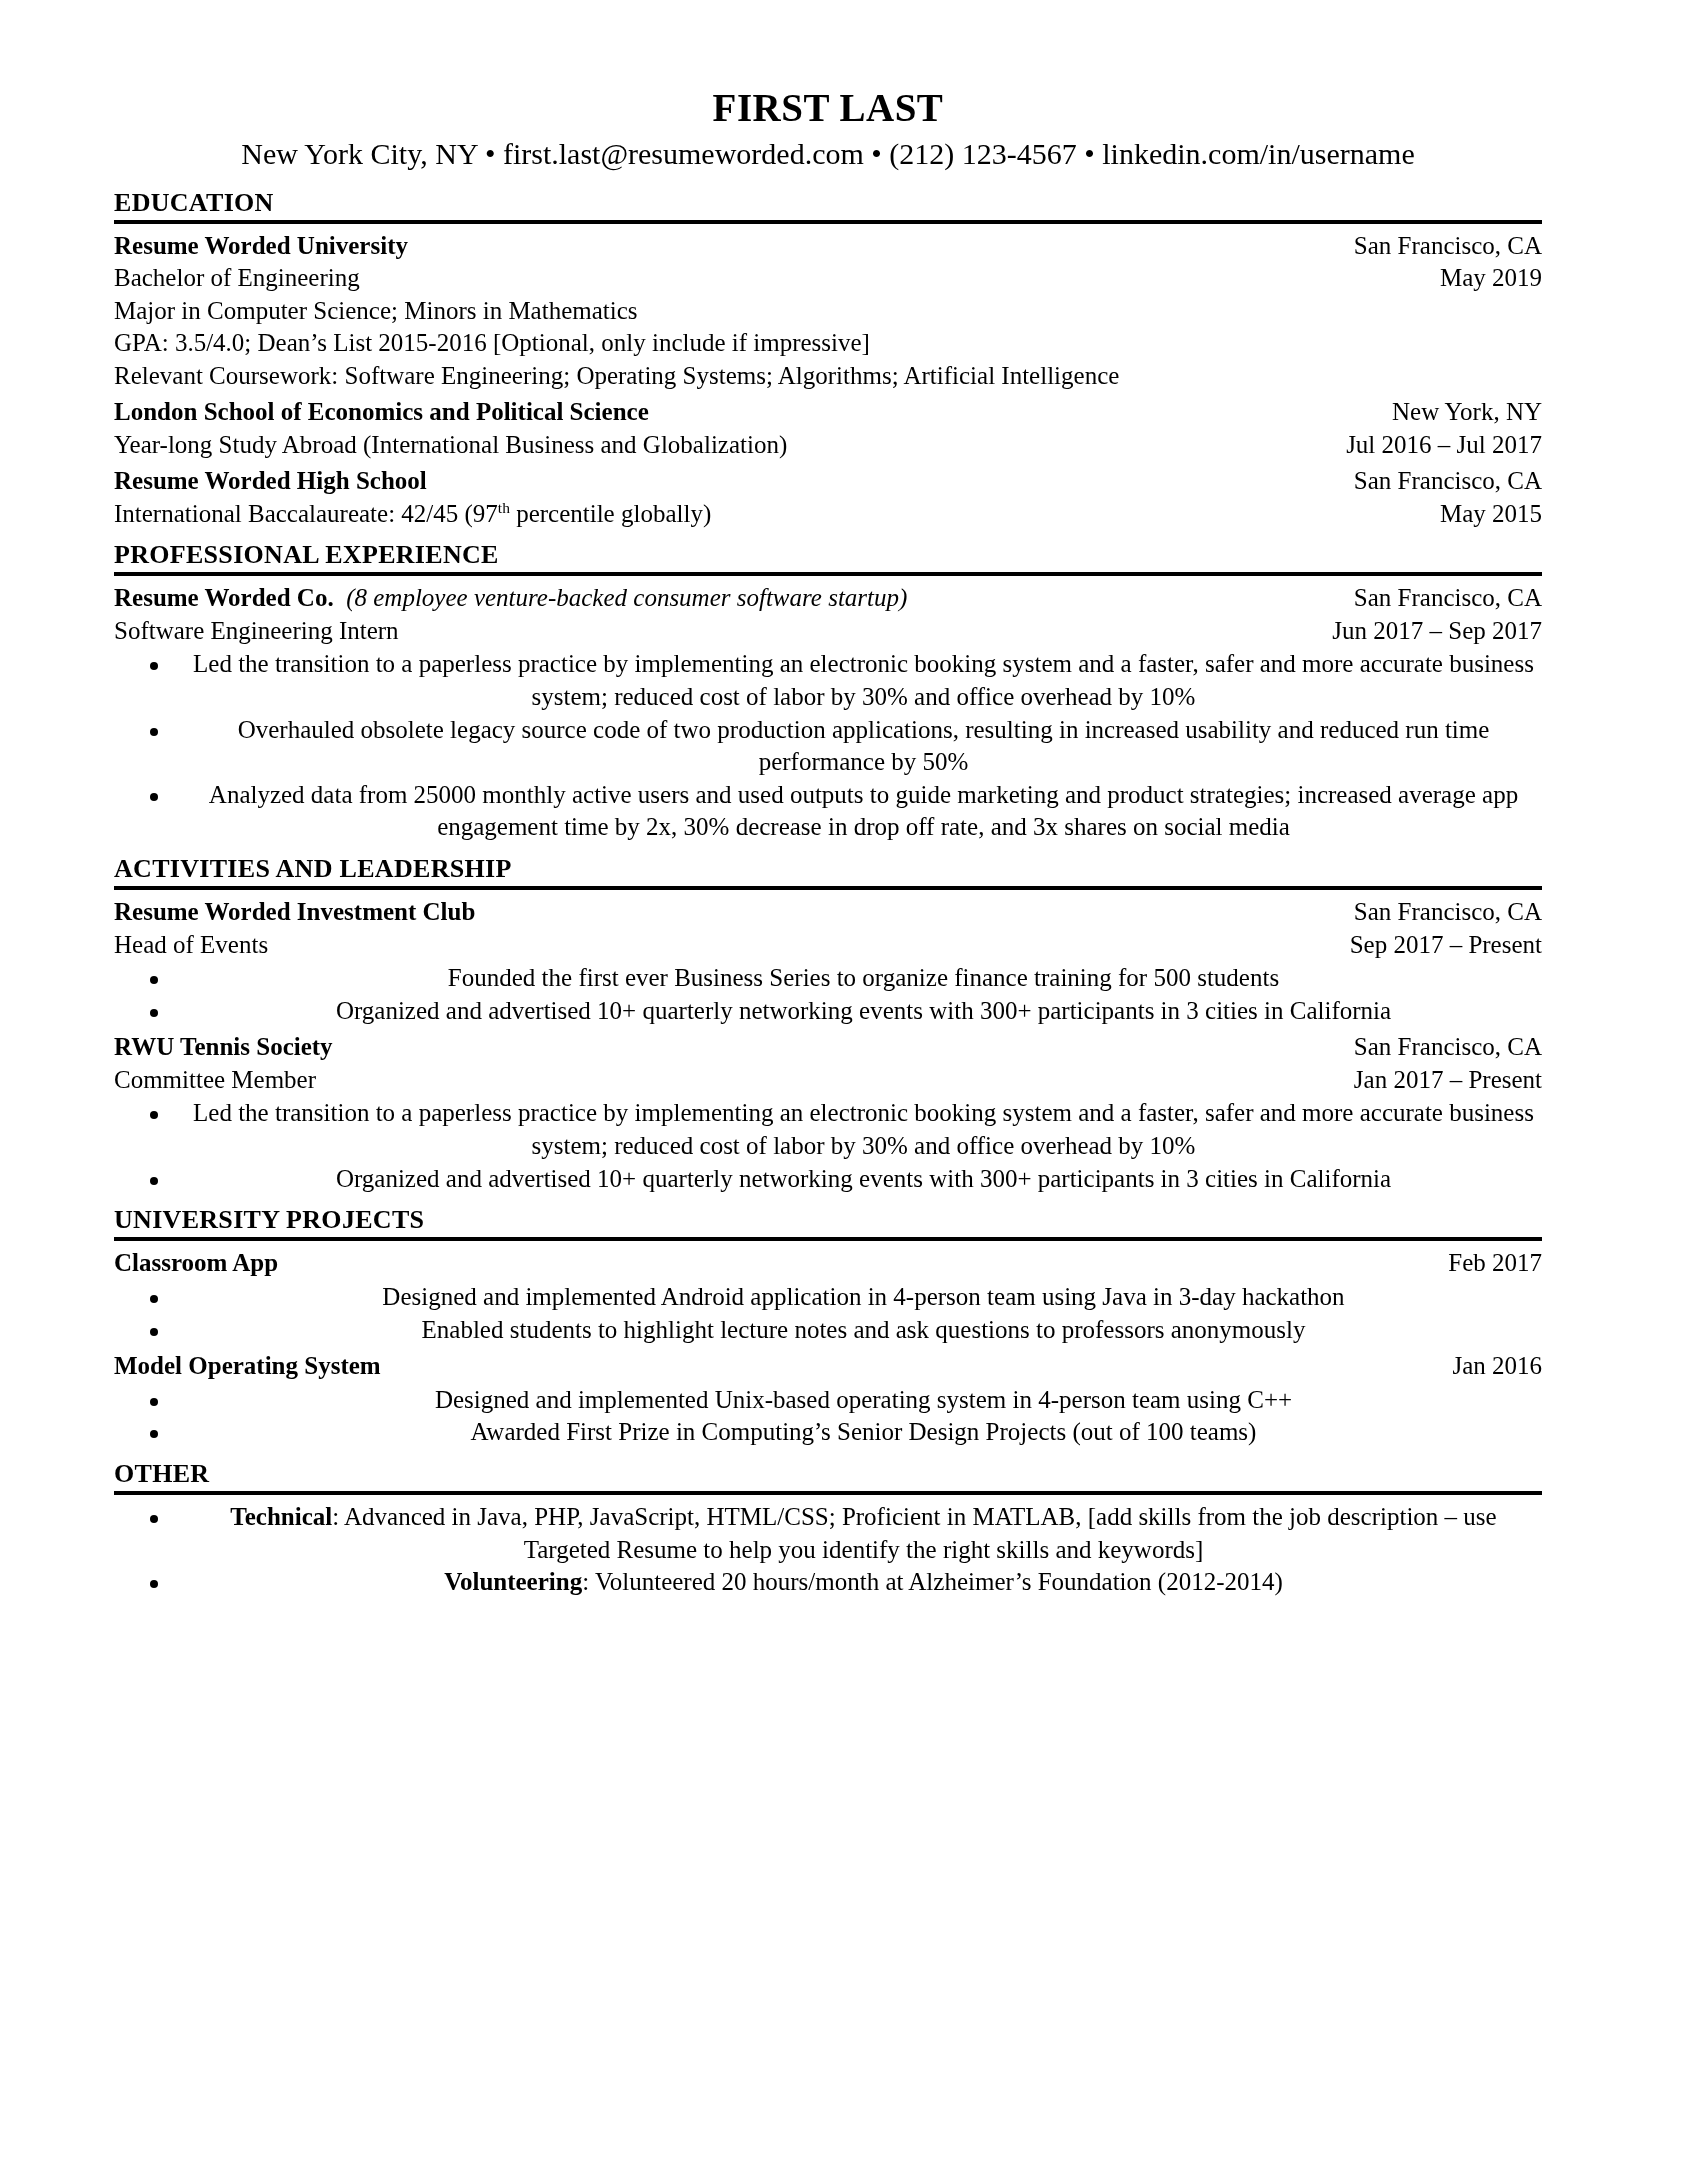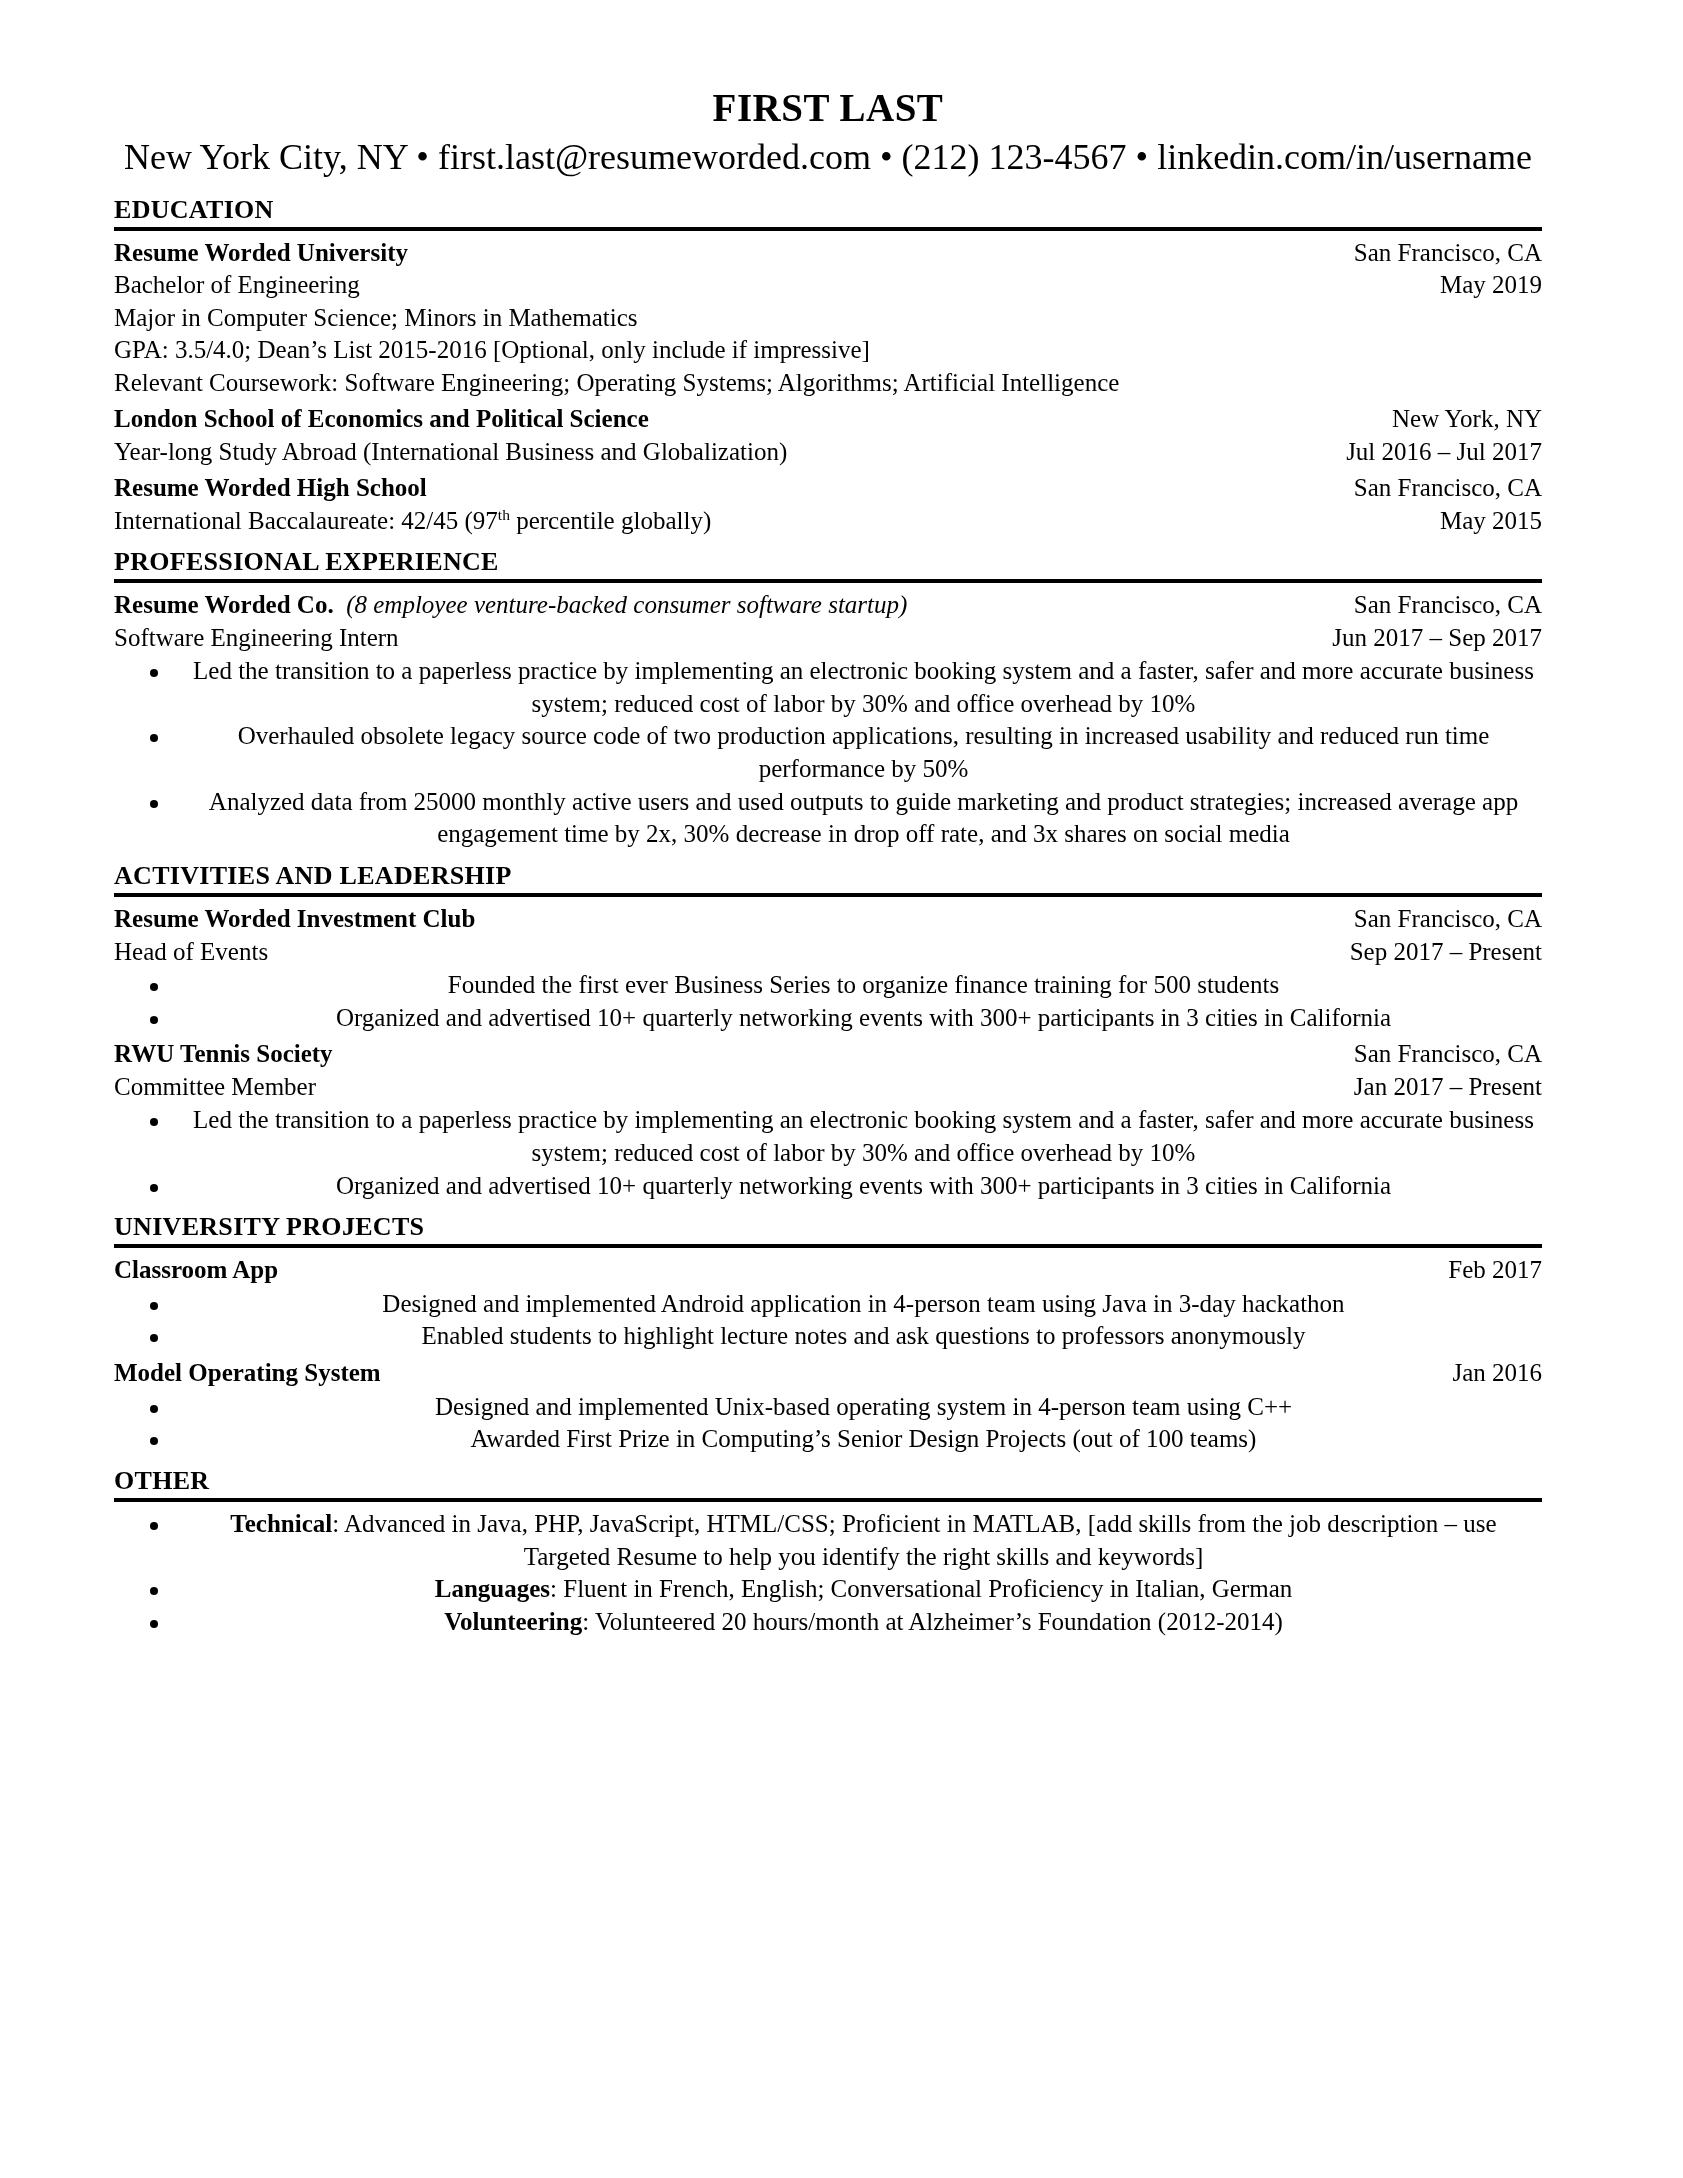--- a/index.html
+++ b/index.html
@@ -26,21 +26,21 @@
   .name {
     text-align: center;
     font-size: 39px;
     font-weight: bold;
     letter-spacing: 0.5px;
     line-height: 1.08;
     margin: 0 0 8px 0;
   }
   .contact {
     text-align: center;
-    font-size: 36px;
+    font-size: 30px;
     line-height: 1.15;
     margin: 0 0 16px 0;
   }
 
   
   .section {
     margin-top: 10px;
   }
   .section-title {
     font-size: 26px;
@@ -250,19 +250,18 @@
       </ul>
     </div>
   </div>
 
   <div class="section">
     <div class="section-title">OTHER</div>
     <div class="rule"></div>
 
     <ul class="bullets">
       <li><span class="bold">Technical</span><span>: Advanced in Java, PHP, JavaScript, HTML/CSS; Proficient in MATLAB, [add skills from the job description – use Targeted Resume to help you identify the right skills and keywords]</span></li>
-      <li><span class="bold">Languages</span><span>: Fluent in French, English; Conversational Proficiency in Italian, German</span></li>
       <li><span class="bold">Volunteering</span><span>: Volunteered 20 hours/month at Alzheimer’s Foundation (2012-2014)</span></li>
     </ul>
   </div>
 
 </div>
 
 
 </body></html>

